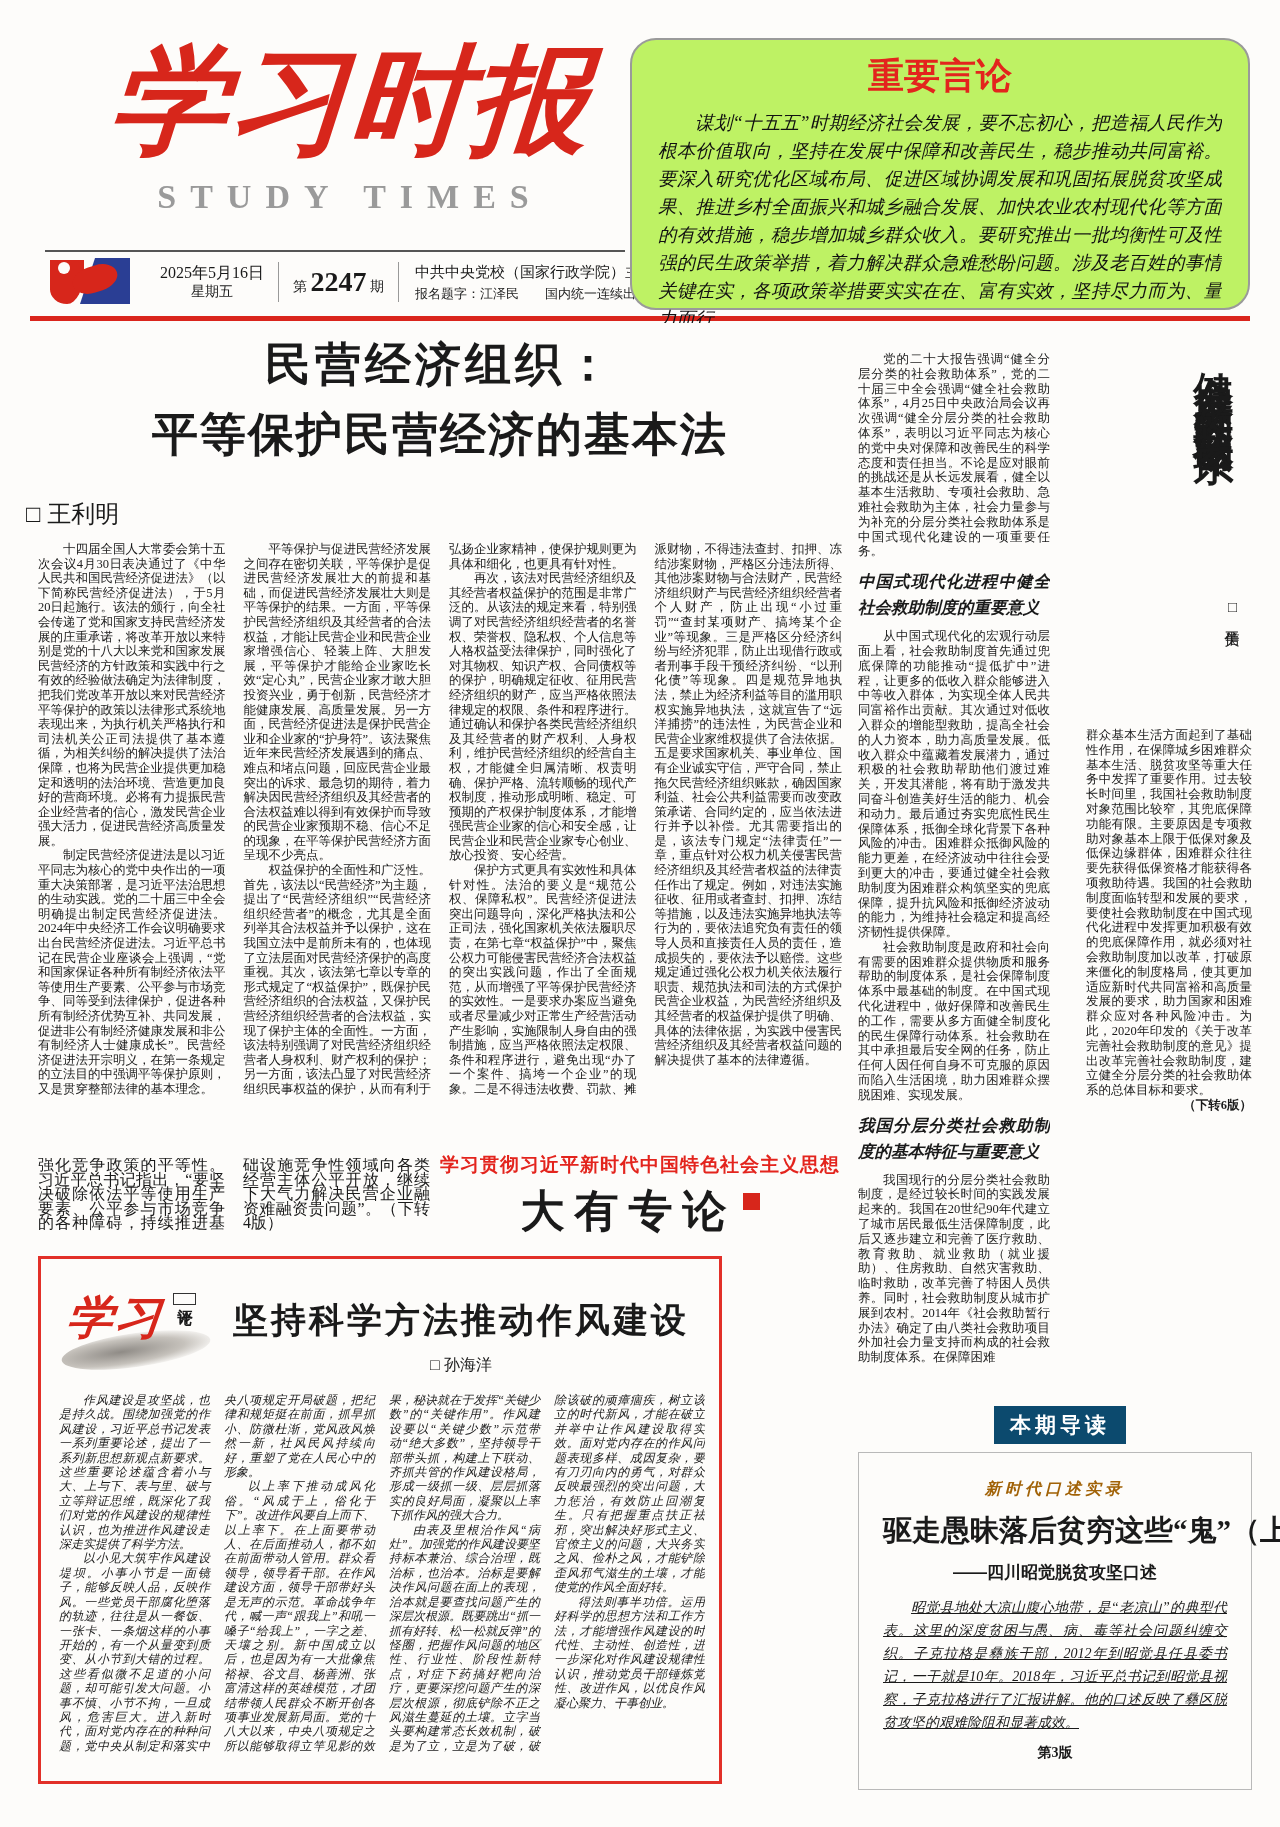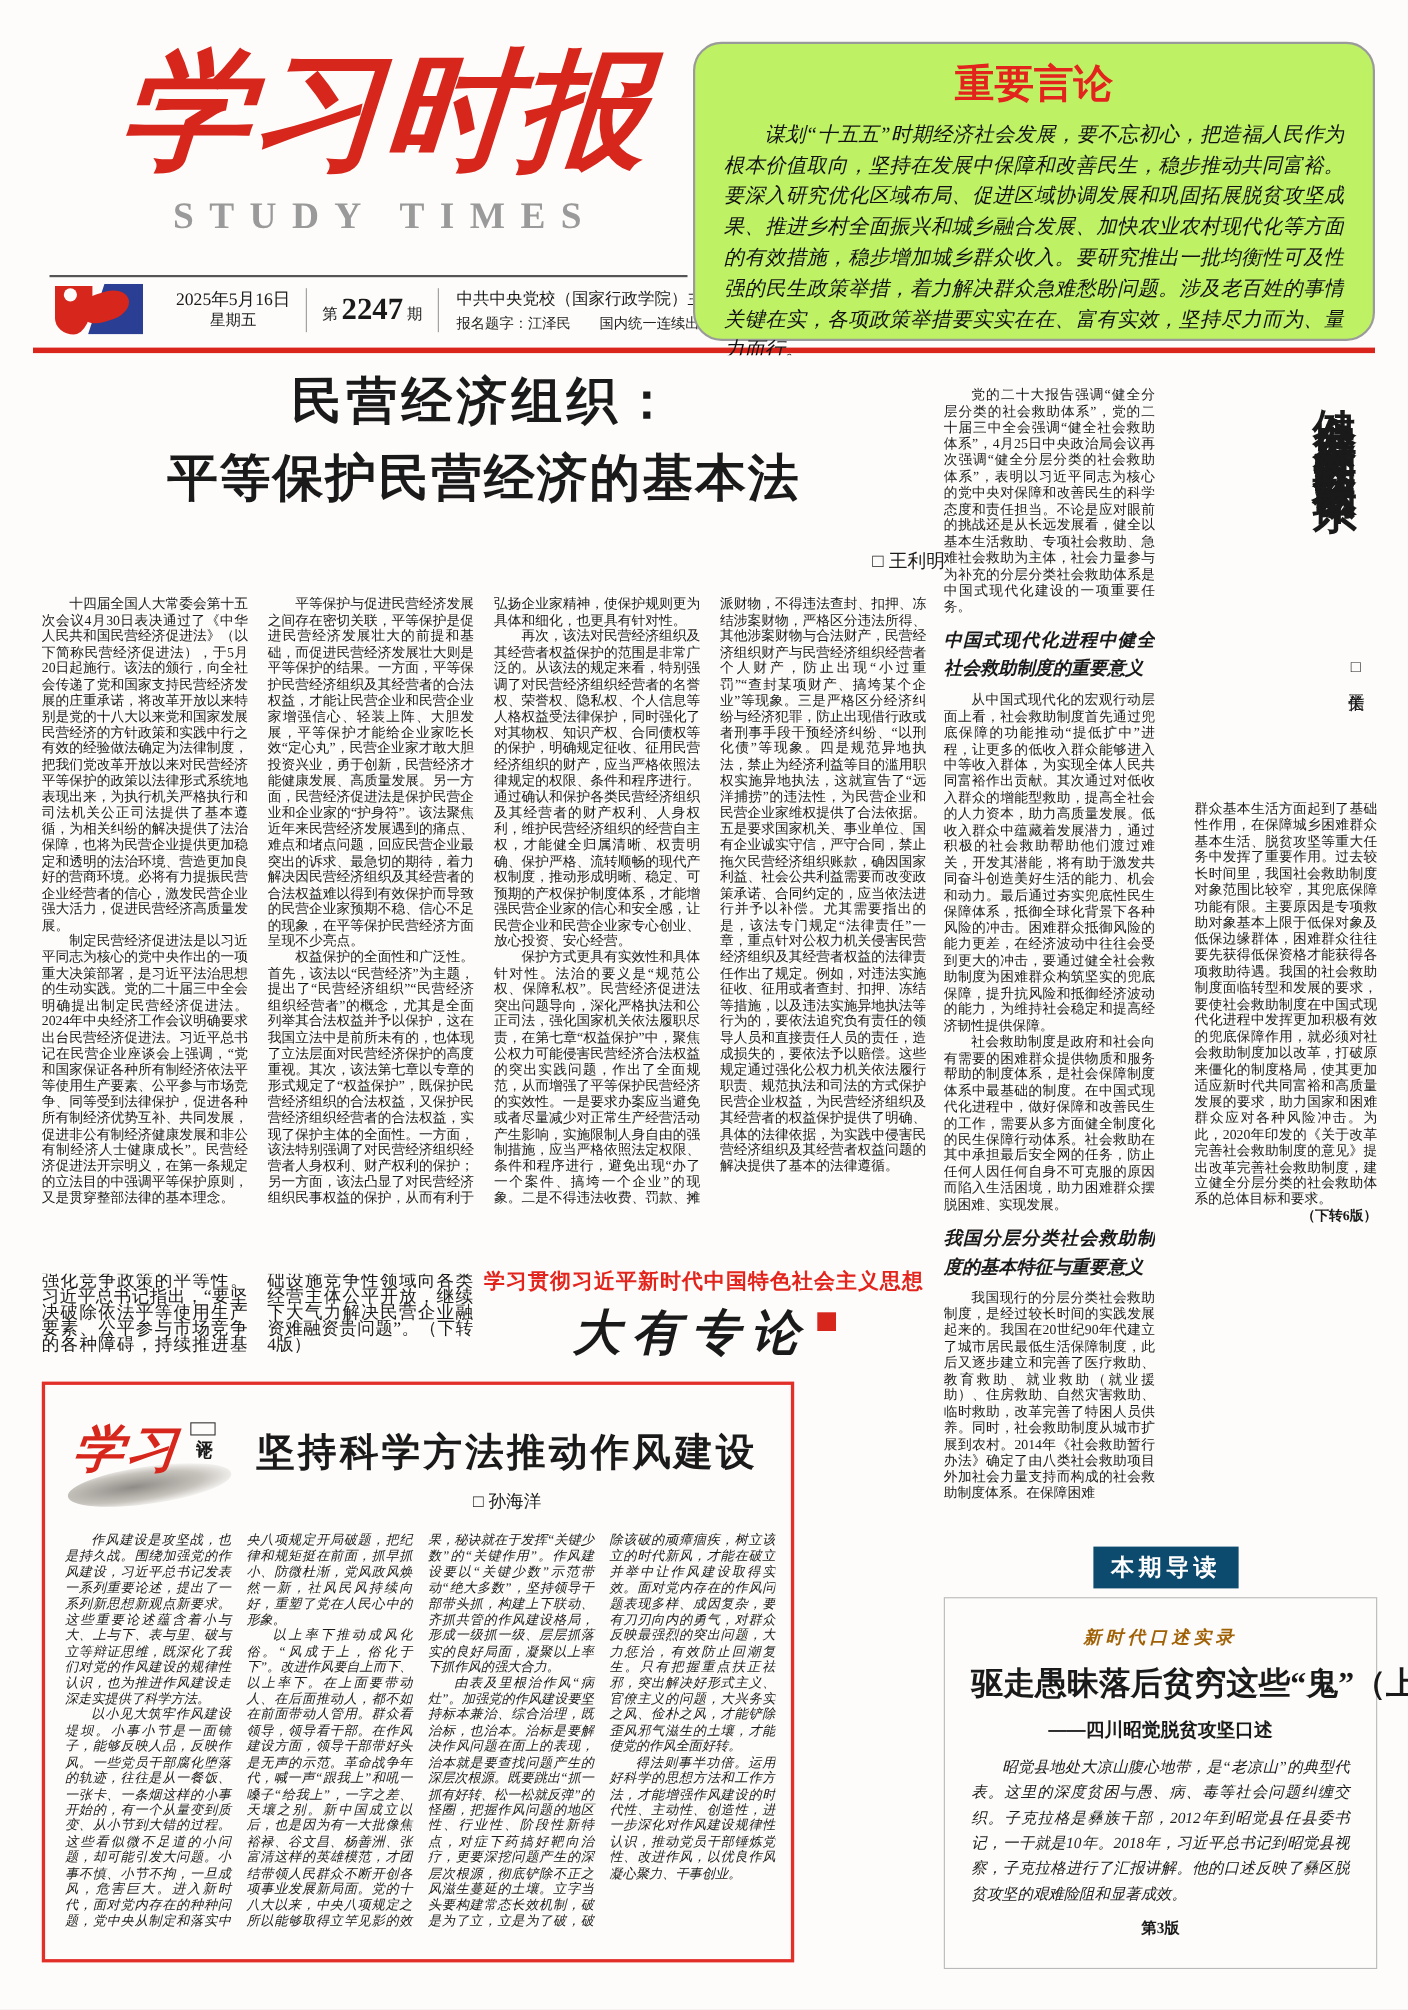--- a/index.html
+++ b/index.html
@@ -42,36 +42,36 @@
     border:2px solid #9a9a9a; border-radius:26px; background:#bef264; padding:12px 26px 0;
   }
   .remarks-title { text-align:center; color:#e3241d; font-size:36px; font-weight:bold; font-family:"Liberation Sans","DejaVu Sans",sans-serif; margin-bottom:8px; }
   .remarks-body {
     font-size:18.5px; line-height:28px; text-align:justify; font-style:italic;
     text-indent:2em; color:#111; overflow:hidden; height:214px;
   }
   
   .main-h1 { position:absolute; left:35px; top:334px; width:810px; text-align:center; font-size:46px; font-weight:bold; letter-spacing:4px; }
   .main-h2 { position:absolute; left:35px; top:404px; width:810px; text-align:center; font-size:46px; font-weight:bold; letter-spacing:2px; }
-  .main-byline { position:absolute; left:49px; top:498px; width:810px; text-align:right; font-size:17px; font-family:"Liberation Sans","DejaVu Sans",sans-serif; }
+  .main-byline { position:absolute; left:26px; top:498px; width:810px; text-align:left; font-size:24px; font-family:"Liberation Sans","DejaVu Sans",sans-serif; }
   .main-body {
     position:absolute; left:38px; top:542px; width:804px; height:608px;
     column-count:4; column-gap:18px; font-size:12.5px; line-height:14.6px;
     text-align:justify; overflow:hidden;
   }
   .main-body p, .col-text p { text-indent:2em; }
   .main-extra {
     position:absolute; left:38px; top:1158px; width:392px; height:82px;
     column-count:2; column-gap:18px; font-size:16px; line-height:14.6px;
     text-align:justify; overflow:hidden;
   }
   .banner { position:absolute; left:436px; top:1152px; width:408px; height:92px; text-align:center; }
   .banner-line { color:#e3241d; font-size:19px; font-weight:bold; letter-spacing:1px; white-space:nowrap; }
   .banner-brand {
-    position:relative; display:inline-block; margin-top:4px; font-size:44px; font-weight:bold; font-style:italic;
+    position:relative; display:inline-block; margin-top:4px; font-size:44px; font-weight:bold; 
     letter-spacing:10px; padding:0 10px;text-align:center;
   }
   .banner-brush { position:absolute; left:-30px; right:-30px; top:18px; height:30px;
     background:radial-gradient(ellipse at center,#cfcac4 0%,#e4e0da 55%,rgba(253,252,250,0) 75%); z-index:-1; transform:rotate(-2deg); }
   .banner-seal { display:inline-block; width:17px; height:17px; background:#d7261b; vertical-align:super; margin-left:6px; }
   
   .col-text { text-align:justify; font-size:12.5px; line-height:14.8px; overflow:hidden; }
   .r-col1 { position:absolute; left:858px; top:352px; width:192px; height:1046px; }
   .r-subhead { font-weight:bold; font-style:italic; font-size:16.5px; line-height:26px; margin:10px 0 8px; text-indent:0 !important; }
   .r-title-block {
@@ -99,21 +99,21 @@
   .cb-body p { text-indent:2em; }
   
   .guide-badge {
     position:absolute; left:994px; top:1406px; padding:5px 16px; background:#0c4a6e; color:#fff;
     font-size:21px; font-weight:bold; letter-spacing:4px; font-family:"Liberation Sans","DejaVu Sans",sans-serif;
   }
   .guide-box { position:absolute; left:858px; top:1452px; width:394px; height:338px; border:1px solid #b9b9b9; background:#fdfcfa; padding:26px 24px 0; }
   .g-series { text-align:center; color:#a16207; font-size:16px; font-style:italic; font-weight:bold; letter-spacing:4px; margin-bottom:11px; }
   .g-headline { text-align:center; font-size:29px; font-weight:bold; letter-spacing:0; margin-bottom:10px; white-space:nowrap; }
   .g-sub { text-align:center; font-size:17px; font-weight:bold; font-family:"Liberation Sans","DejaVu Sans",sans-serif; margin-bottom:12px; }
-  .g-body { font-size:14px; line-height:23px; text-align:justify; font-style:italic; text-indent:2em; }
+  .g-body { font-size:14px; line-height:23px; text-align:justify; font-style:italic; text-indent:2em;text-decoration:underline; }
   .g-page { text-align:center; font-weight:bold; font-size:14px; margin-top:10px; }
 </style>
 </head>
 <body>
 
 <div class="page">
 
   <div class="masthead-title">学习时报</div>
   <div class="masthead-sub">STUDY TIMES</div>
   <div class="masthead-rule"></div>

